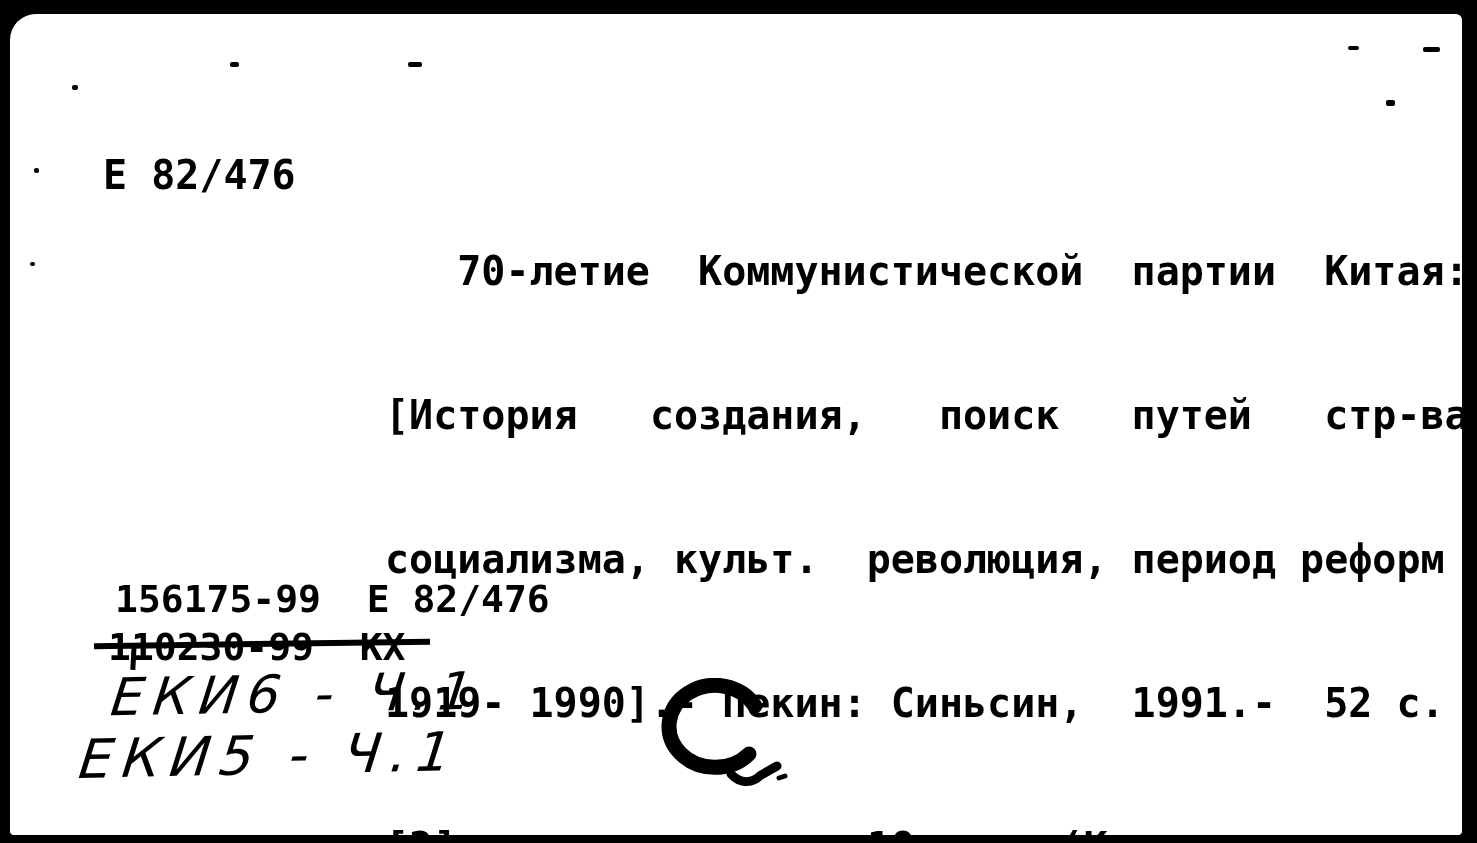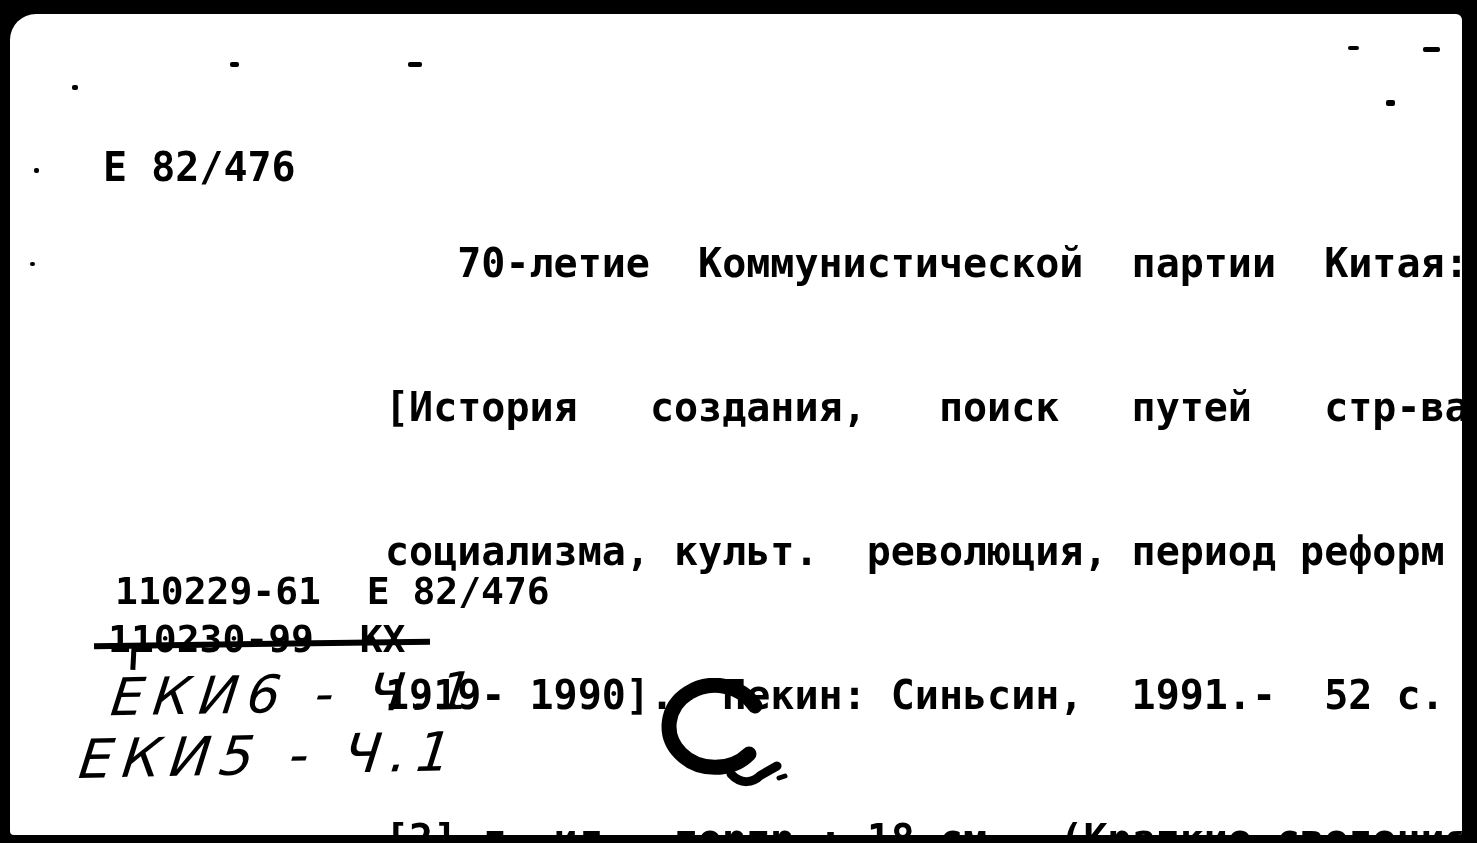--- a/index.html
+++ b/index.html
@@ -18,20 +18,21 @@
     background: #ffffff;
     border-radius: 26px 6px 4px 4px;
     overflow: hidden;
   }
   .tw {
     position: absolute;
     font-family: "DejaVu Sans Mono", monospace;
     font-weight: 700;
     color: #000;
     white-space: pre;
+    margin-top: 8px;
   }
   .call-number {
     left: 93px; top: 129px;
     font-size: 40px; line-height: 48px;
   }
   .body-block {
     left: 375px; top: 129px;
     font-size: 40px; line-height: 48px;
     width: 1200px;
   }
@@ -88,21 +89,21 @@
       <div class="line">   70-летие  Коммунистической  партии  Китая:</div>
       <div class="line">[История   создания,   поиск   путей   стр-ва</div>
       <div class="line">социализма, культ.  революция, период реформ</div>
       <div class="line">1919- 1990].- Пекин: Синьсин,  1991.-  52 с.</div>
       <div class="line">[2] л. ил., портр.; 18 см.- (Краткие сведения</div>
       
       
       
     </div>
 
-    <div class="tw acc1">110229-61  Е 82/476</div>
+    <div class="tw acc1">156175-99  Е 82/476</div>
     <div class="tw acc2">110230-99  КХ</div>
     <div class="strike"></div>
     <div class="pen-tick"></div>
 
     <div class="hand hand1">ЕКИ6 - Ч.1</div>
     <div class="hand hand2">ЕКИ5 - Ч.1</div>
 
     <svg class="circle-mark" viewBox="0 0 160 130">
       <path d="M 112 28 A 46 41 0 1 0 106 76" fill="none" stroke="#000" stroke-width="15" stroke-linecap="round"></path>
       <path d="M 88 96 c 10 11 22 9 30 1 l 16 -9" fill="none" stroke="#000" stroke-width="9" stroke-linecap="round"></path>

